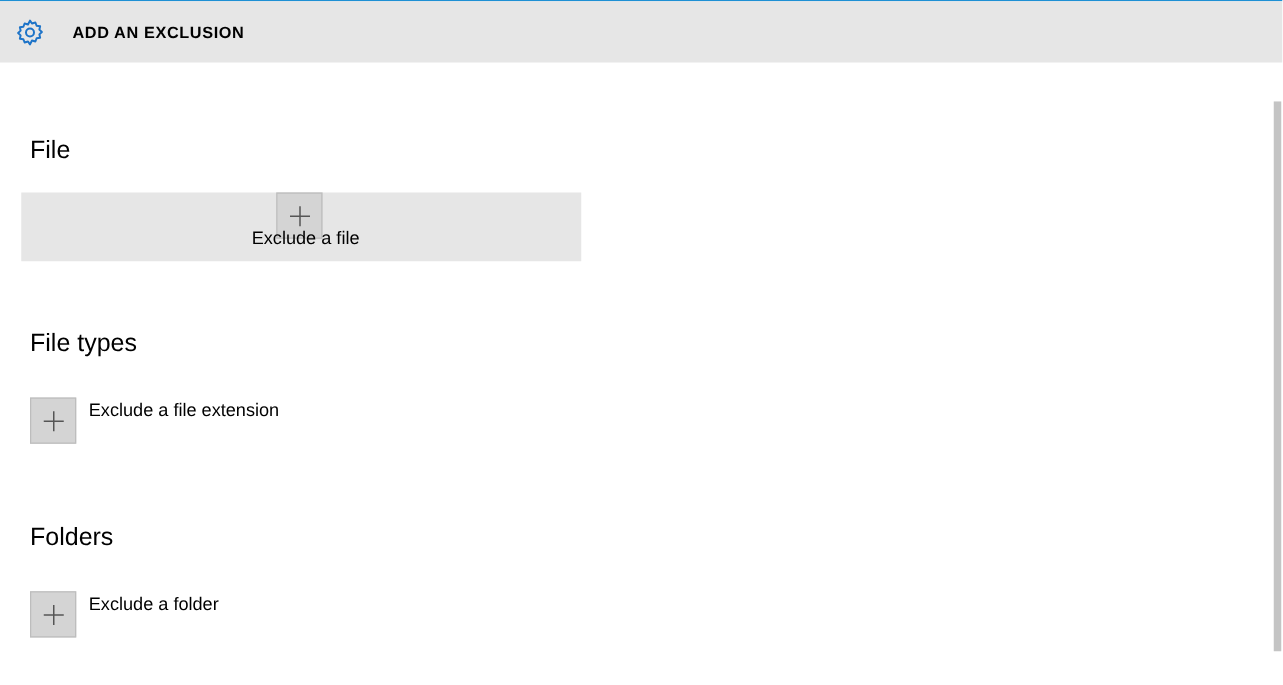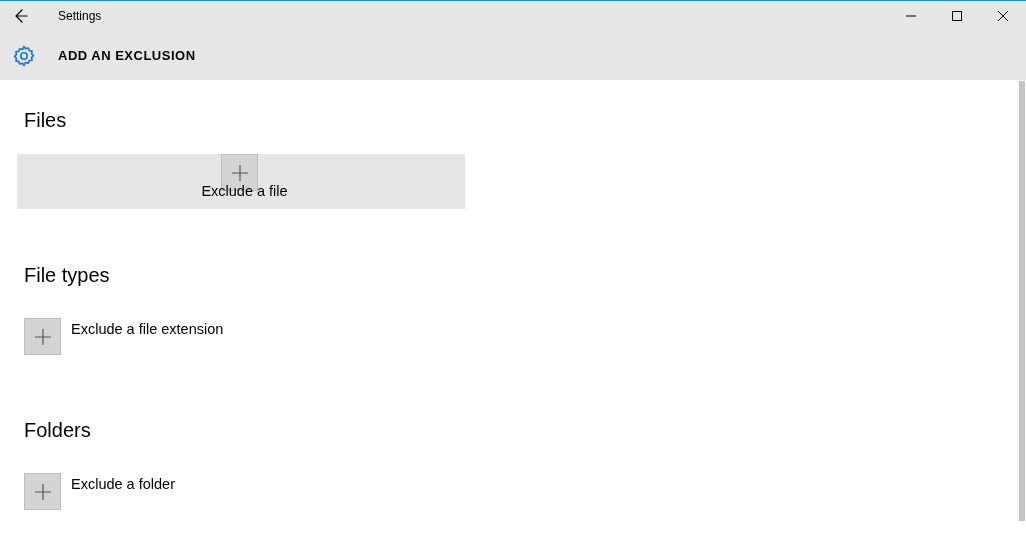--- a/index.html
+++ b/index.html
@@ -142,61 +142,36 @@
     width: 6px;
     height: 440px;
     background: #c4c4c4;
   }
 </style>
 </head>
 <body>
 
 <div class="window">
 
-  <div class="titlebar">
-    <div class="back-btn">
-      <svg viewBox="0 0 16 16">
-        <path d="M10 2 L4 8 L10 14 M4 8 L15 8" stroke-width="1.2" fill="none" stroke-linecap="round" stroke-linejoin="round"></path>
-      </svg>
-    </div>
-    <div class="app-title">Settings</div>
-    <div class="win-controls">
-      <div class="win-btn">
-        <svg viewBox="0 0 10 10">
-            <path d="M0 5 H10" stroke-width="1"></path>
-          </svg>
-      </div>
-      <div class="win-btn">
-        <svg viewBox="0 0 10 10">
-            <rect x="0.5" y="0.5" width="9" height="9" stroke-width="1"></rect>
-          </svg>
-      </div>
-      <div class="win-btn">
-        <svg viewBox="0 0 10 10">
-            <path d="M0 0 L10 10 M10 0 L0 10" stroke-width="1"></path>
-          </svg>
-      </div>
-    </div>
-  </div>
 
   <div class="header">
     <div class="gear">
       <svg viewBox="0 0 24 24">
         <circle cx="12" cy="12" r="3.2" stroke-width="1.6"></circle>
         <path stroke-width="1.6" stroke-linejoin="round" d="M12 2.5l1.6 2.3 2.7-.8 1 2.6 2.8.4-.6 2.7 2 1.9-2 1.9.6 2.7-2.8.4-1 2.6-2.7-.8L12 21.5l-1.6-2.3-2.7.8-1-2.6-2.8-.4.6-2.7-2-1.9 2-1.9-.6-2.7 2.8-.4 1-2.6 2.7.8L12 2.5z"></path>
       </svg>
     </div>
     <div class="page-title">ADD AN EXCLUSION</div>
   </div>
 
   <div class="content-area">
     <div class="content">
 
       <div class="section">
-        <h2 class="section-heading">Files</h2>
+        <h2 class="section-heading">File</h2>
         <div class="add-row hovered">
           <div class="plus-box">
             <svg viewBox="0 0 18 18">
                 <path d="M9 1 V17 M1 9 H17" stroke-width="1.2"></path>
               </svg>
           </div>
           <div class="row-label">Exclude a file</div>
         </div>
       </div>
 

